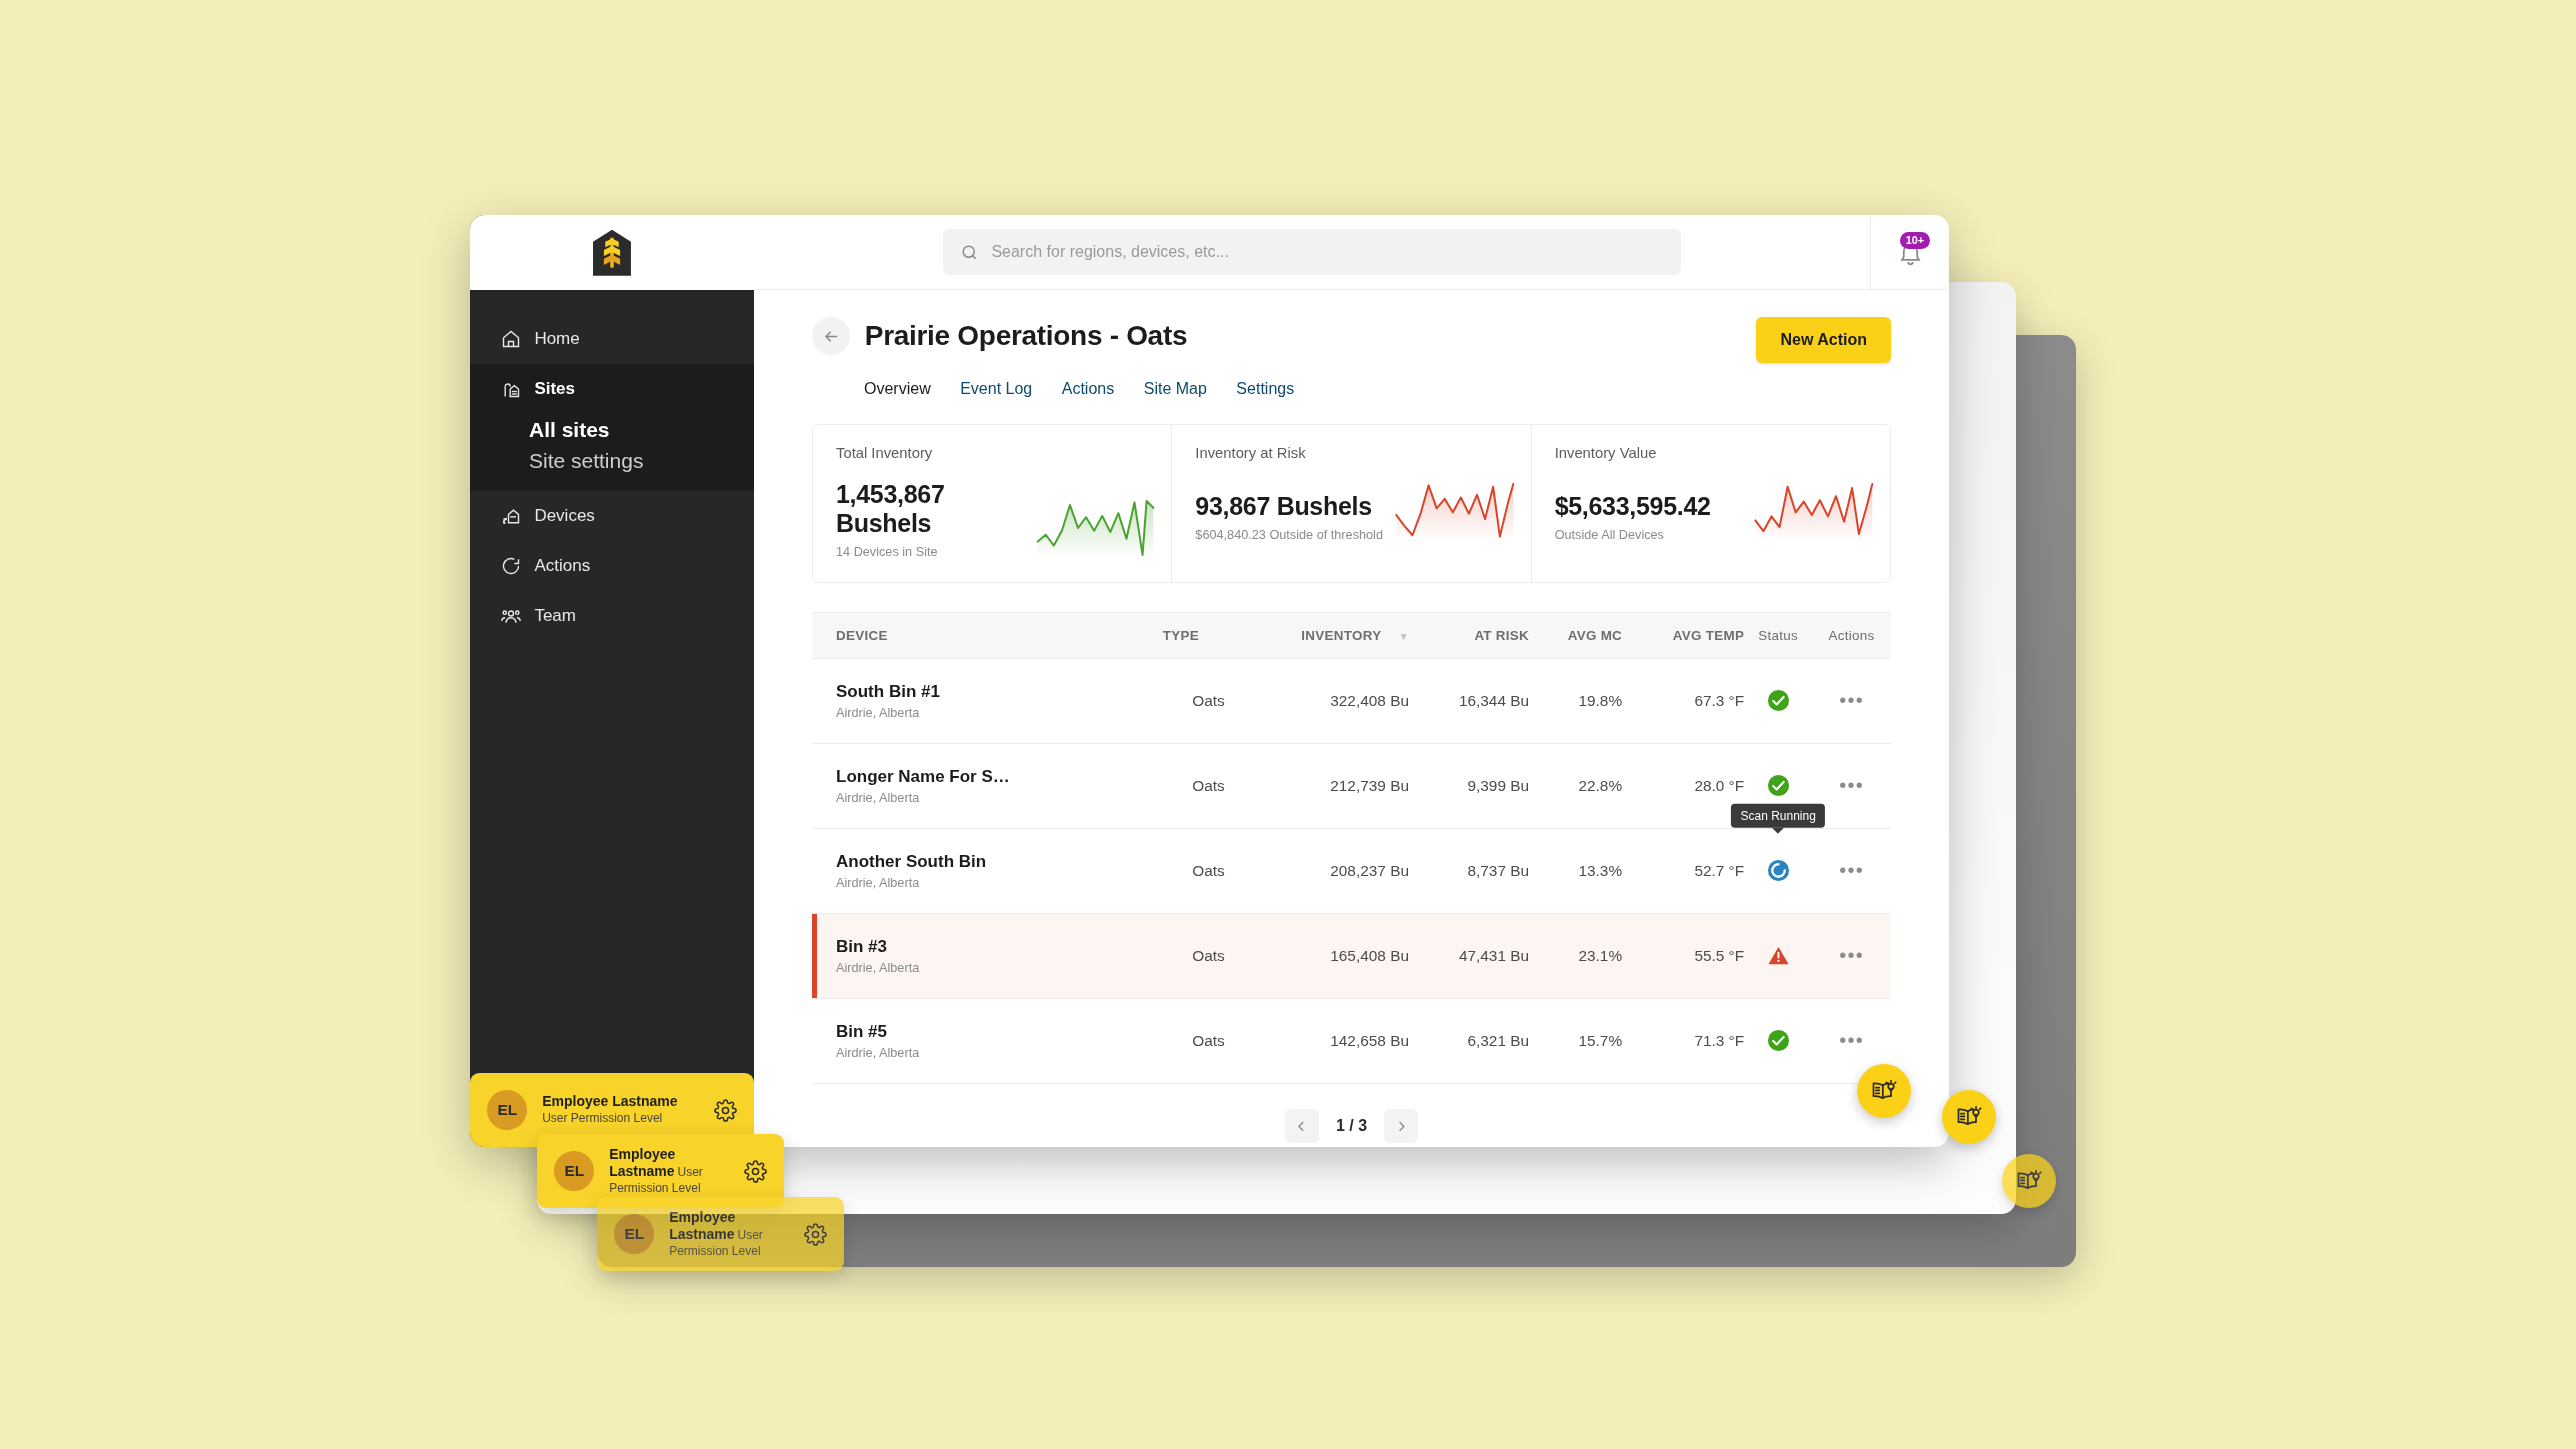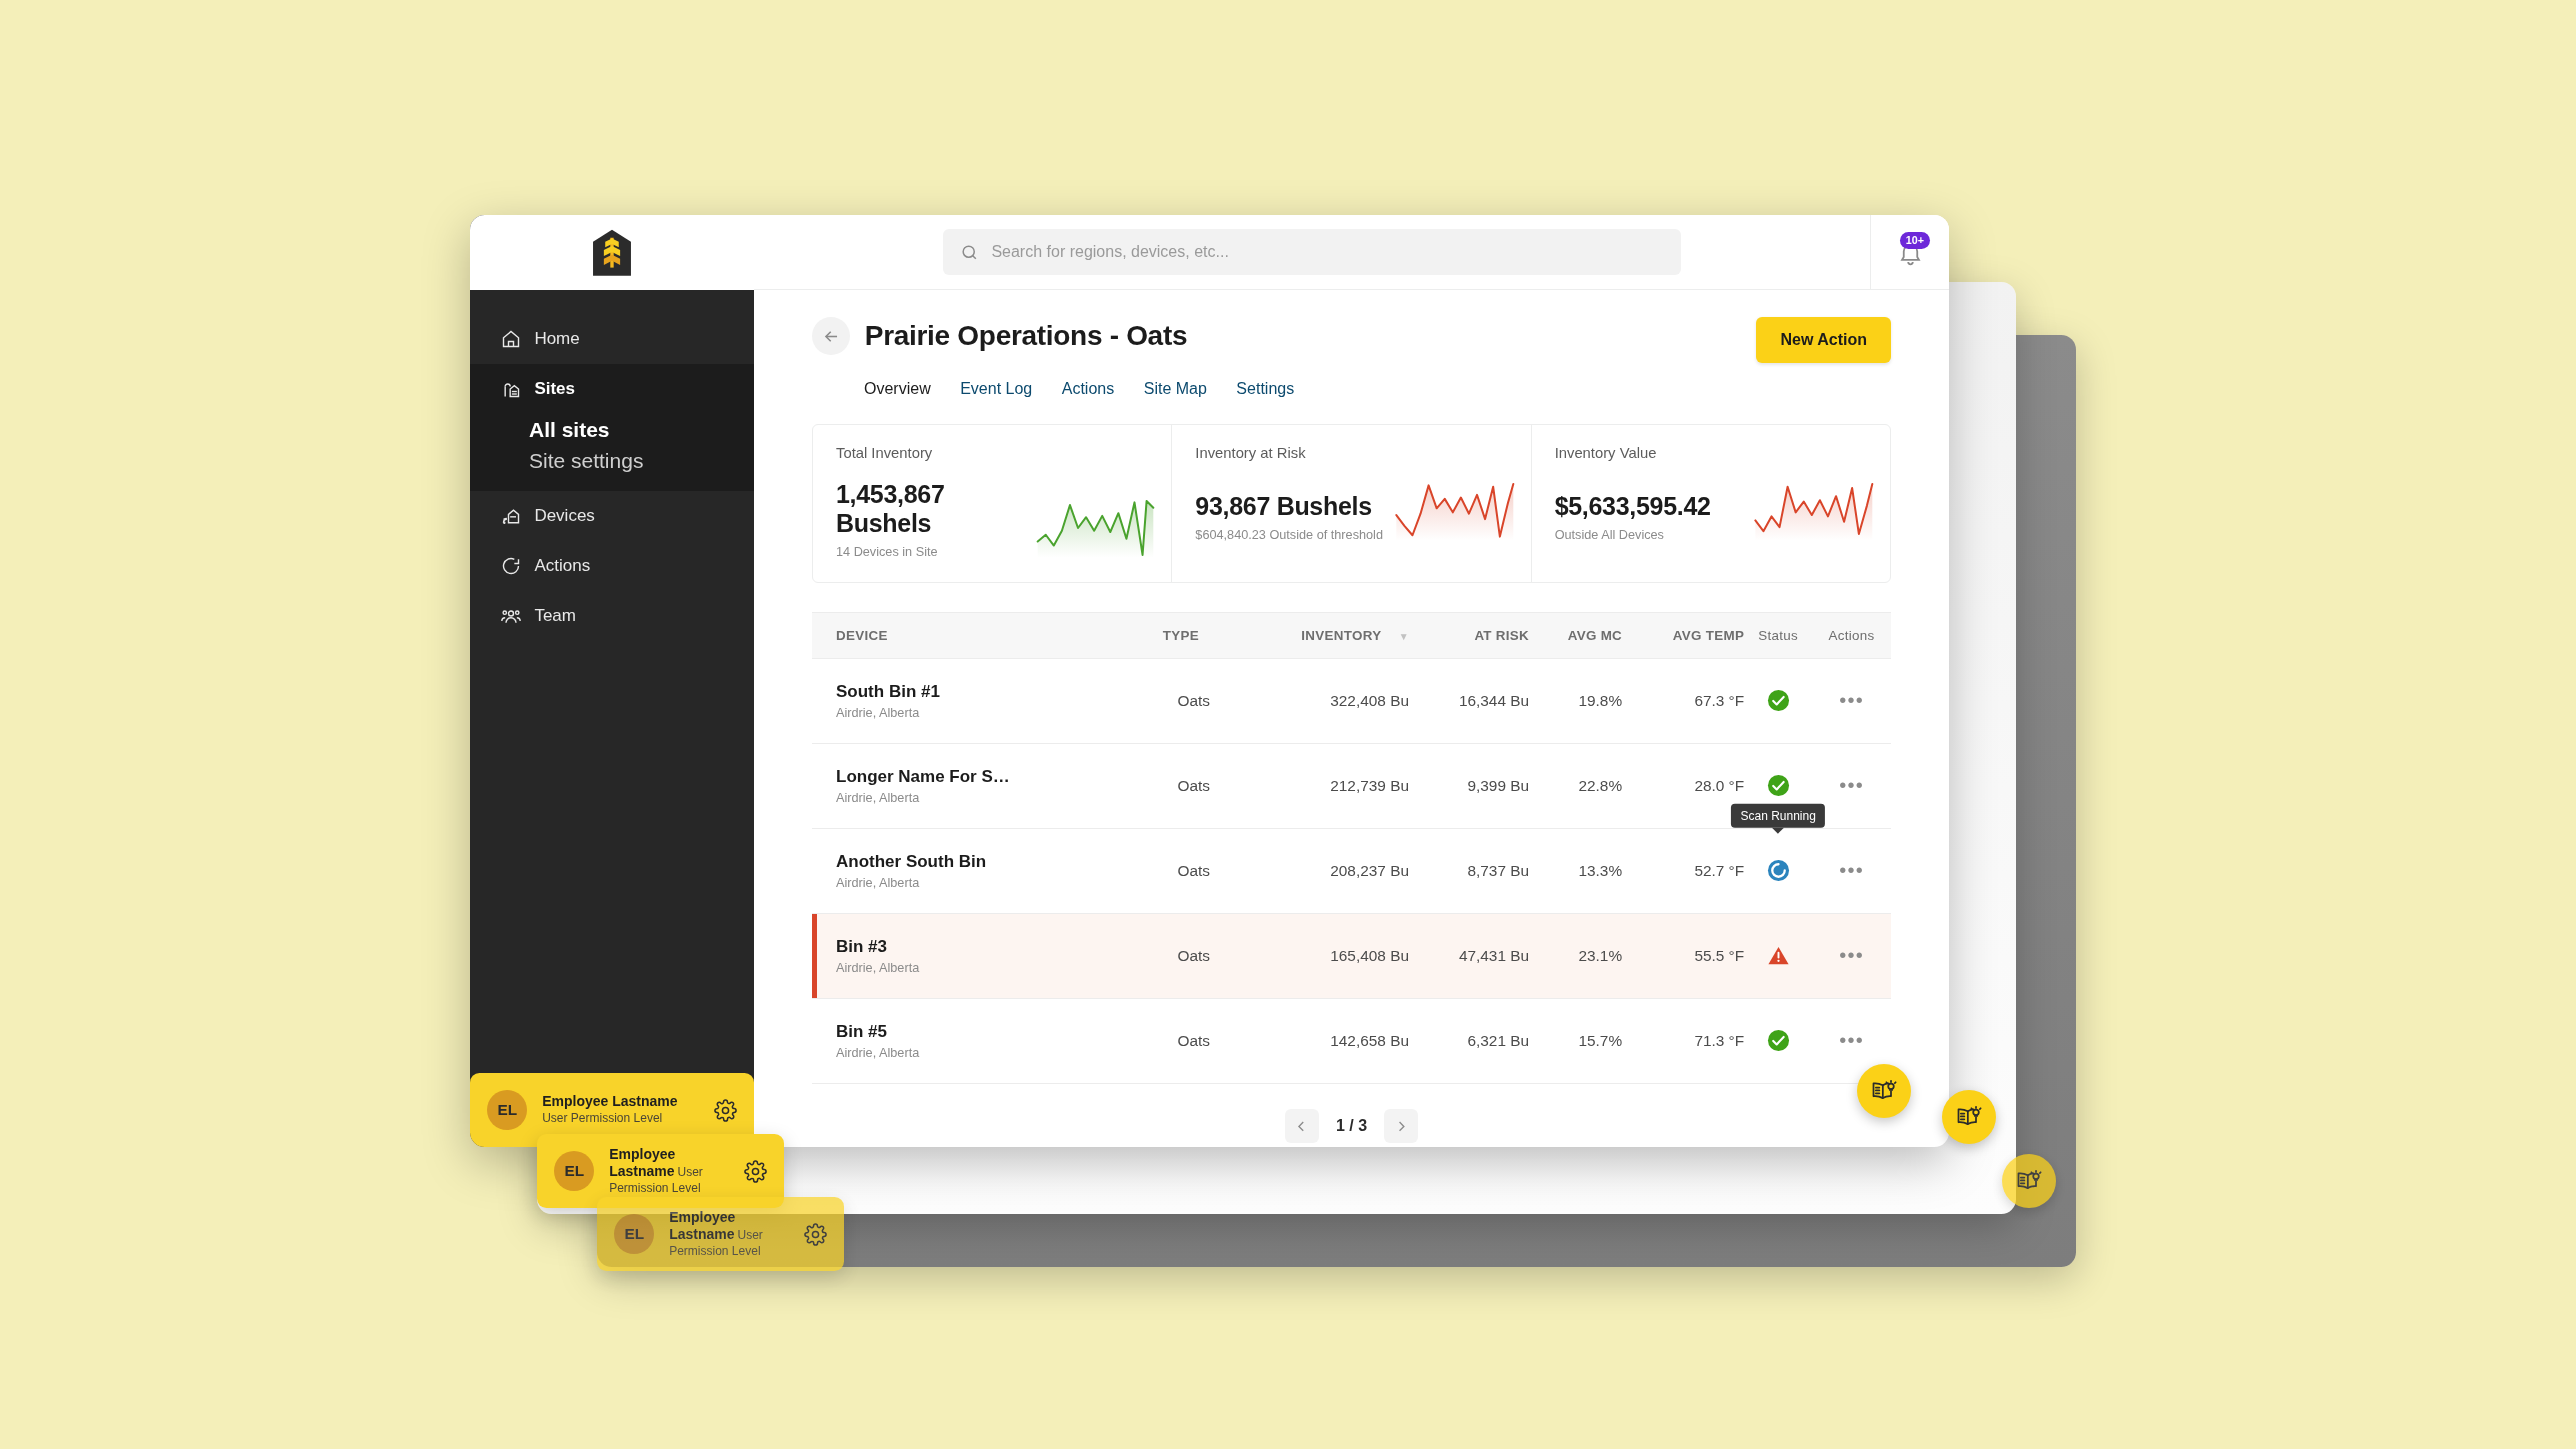--- a/index.html
+++ b/index.html
@@ -133,21 +133,21 @@
   .bell-zone {
     width: 79px; height: 100%;
     border-left: 0.7px solid #eceded;
     display: flex; align-items: center; justify-content: center;
     position: relative; cursor: pointer;
   }
   .bell { width: 27px; height: 27px; color: #8a8a8a; }
   .bell svg { width:100%; height:100%; display:block; }
   .badge {
     position: absolute; top: 17.4px; right: 19px;
-    background: #6d28d9; color: #fff;
+    background: #a21caf; color: #fff;
     font-size: 10.7px; font-weight: bold;
     border-radius: 670px;
     padding: 2px 6px;
     line-height: 1.2;
   }
 
   .content { flex: 1; padding: 27px 58px 0 58px; position: relative; overflow: hidden; }
 
   .title-row { display: flex; align-items: flex-start; justify-content: space-between; }
   .title-left { display: flex; align-items: center; gap: 14.8px; }
@@ -211,21 +211,21 @@
   }
   .sort-caret { display:inline-block; margin-left: 17.4px; color:#c2c2c2; font-size: 10px; vertical-align: middle; }
   .table tbody td {
     padding: 23px 0;
     font-size: 15.4px; color: #4c4c4c;
     text-align: right;
     border-bottom: 0.7px solid #ececec;
     vertical-align: middle;
   }
   .table tbody td.c-device { text-align: left; padding-left: 24px; position: relative; }
-  .table tbody td.c-type { text-align: center; }
+  .table tbody td.c-type { text-align: right; }
   .table tbody td.c-status, .table tbody td.c-actions { text-align: center; }
   .dev-name { font-size: 17px; font-weight: bold; color: #1c1c1c; white-space: nowrap; overflow: hidden; text-overflow: ellipsis; max-width: 181px; }
   .dev-loc { font-size: 12.7px; color: #8b8b8b; margin-top: 4px; }
   tr.alert td { background: #fdf5f1; }
   tr.alert td.c-device::before {
     content: ""; position: absolute; left: 0; top: 0; bottom: 0; width: 4.7px; background: #d9452a;
   }
   .status-ico { width: 23px; height: 23px; display: inline-block; vertical-align: middle; }
   .status-ico svg { width:100%; height:100%; display:block; }
   .dots { font-size: 20px; color: #8b8b8b; letter-spacing: 1.3px; cursor: pointer; line-height: 1; }

